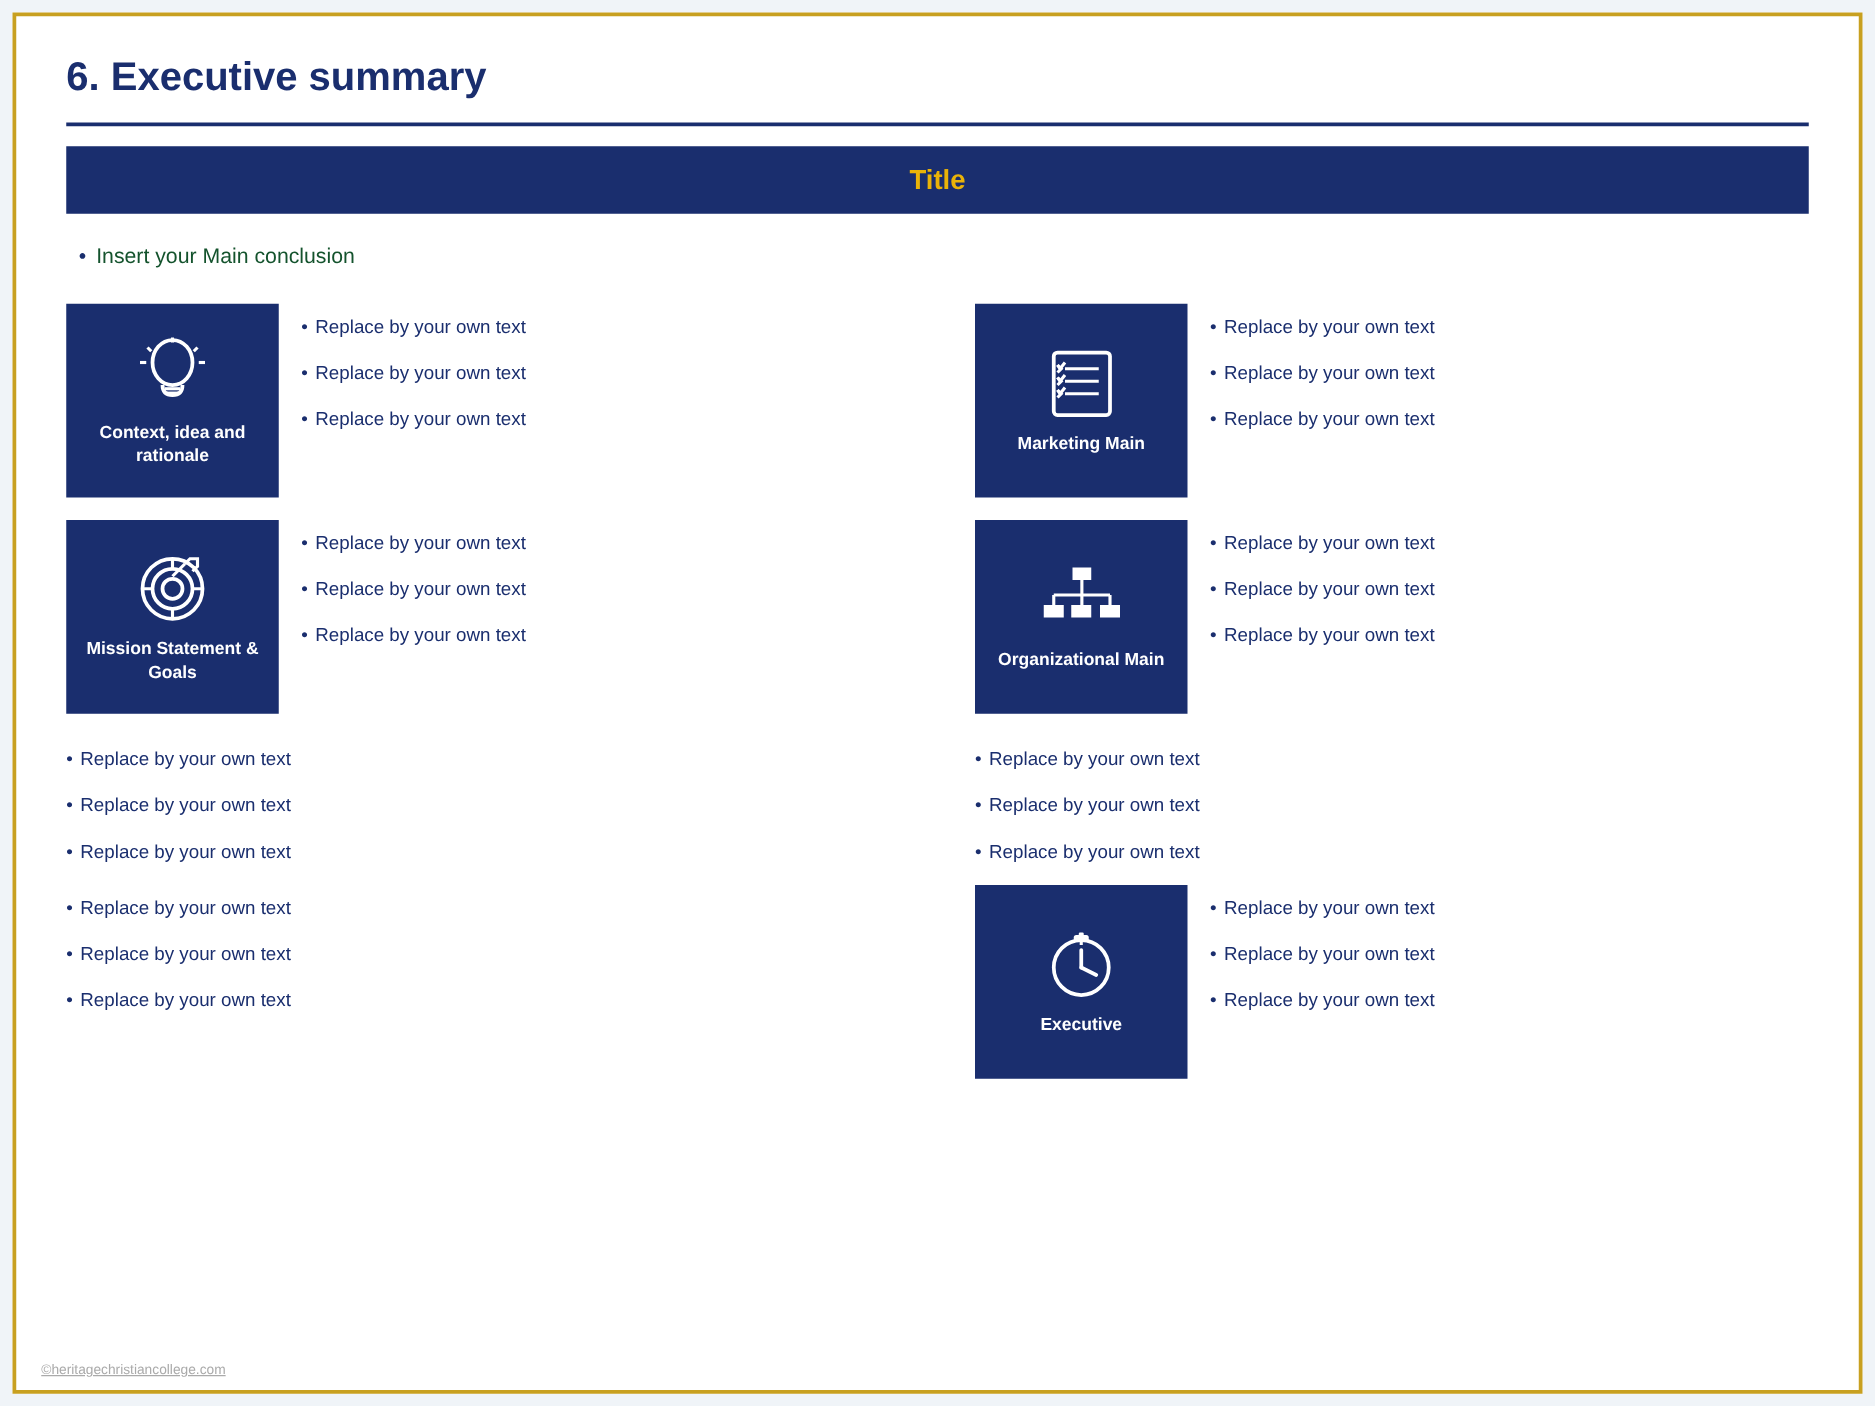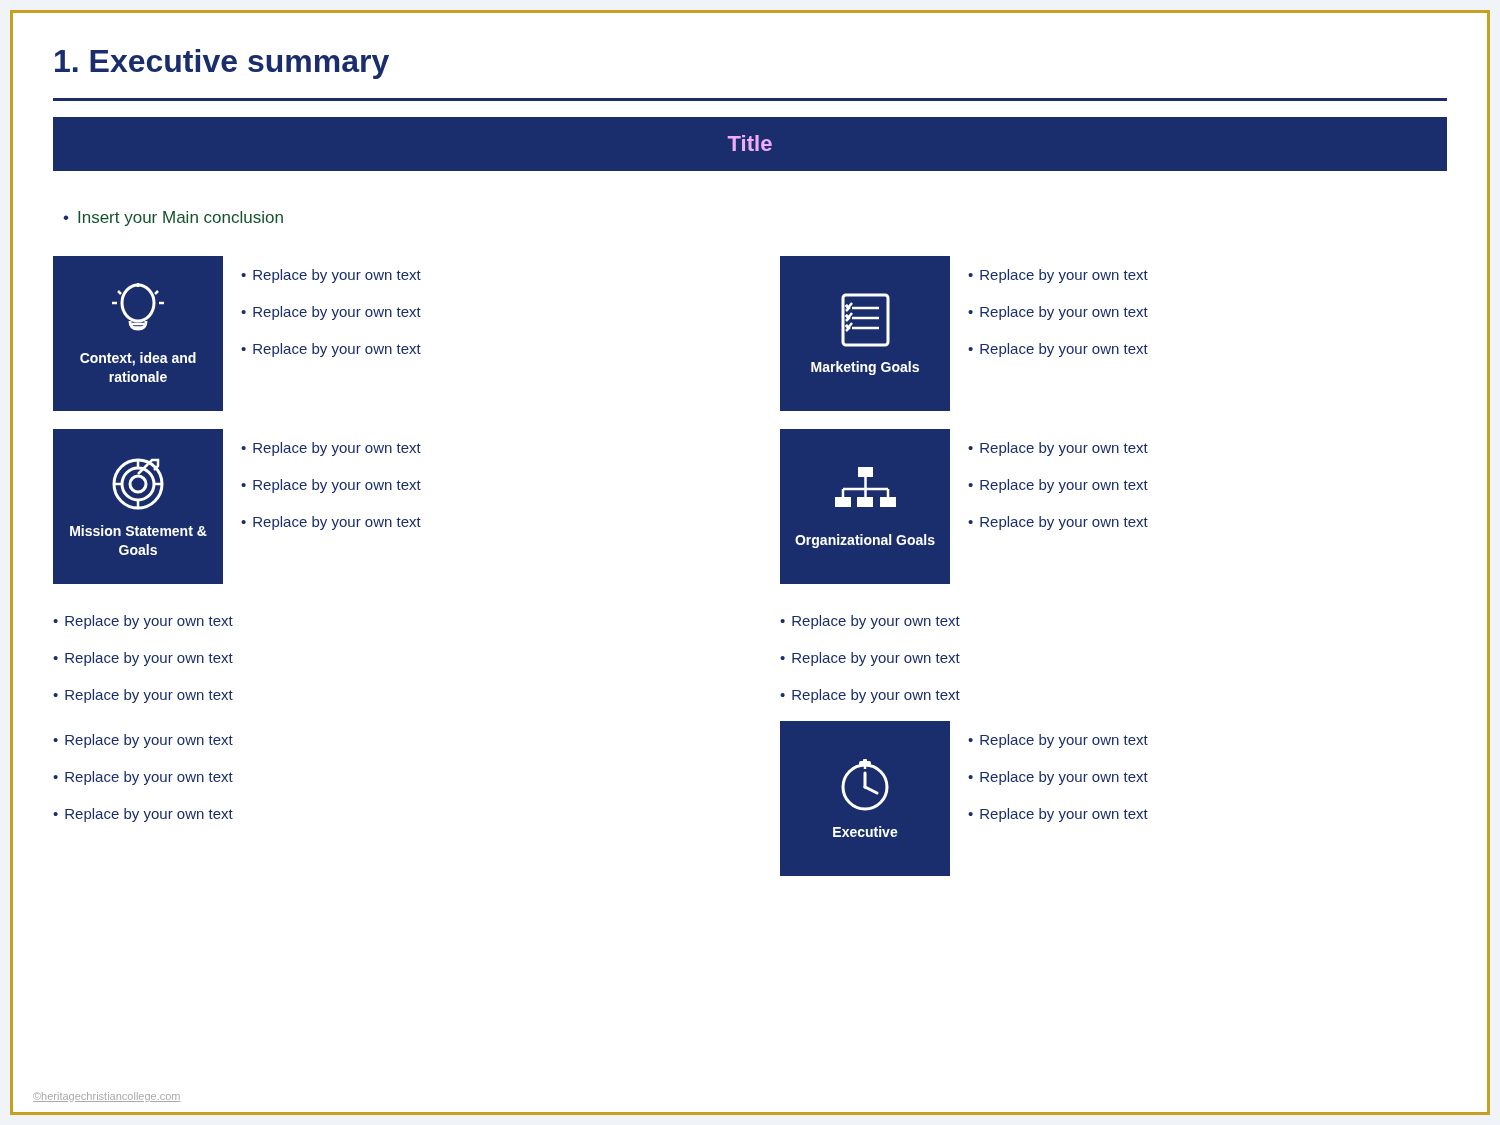--- a/index.html
+++ b/index.html
@@ -23,26 +23,26 @@
       font-weight: bold;
       margin-bottom: 18px;
     }
     .divider {
       border: none;
       border-top: 3px solid #1a2e6e;
       margin-bottom: 16px;
     }
     .title-bar {
       background: #1a2e6e;
-      color: #f0abfc;
+      color: #eab308;
       font-size: 22px;
       font-weight: bold;
       text-align: center;
       padding: 14px 0;
-      margin-bottom: 37px;
+      margin-bottom: 24px;
     }
     .main-conclusion {
       font-size: 17px;
       color: #14532d;
       margin-bottom: 28px;
       padding-left: 10px;
     }
     .bullet-point::before {
       content: '•';
       margin-right: 8px;
@@ -112,21 +112,21 @@
       left: 20px;
       font-size: 11px;
       color: #aaa;
       text-decoration: underline;
     }
   </style>
 </head>
 <body>
 
 <div class="page">
-  <div class="page-title">1. Executive summary</div>
+  <div class="page-title">6. Executive summary</div>
   <hr class="divider">
   <div class="title-bar">Title</div>
   <div class="main-conclusion">
     <span class="bullet-point">Insert your Main conclusion</span>
   </div>
 
   <div class="grid-container">
 
     <div class="column">
 
@@ -202,21 +202,21 @@
             <line x1="14" y1="28" x2="41" y2="28" stroke="#fff" stroke-width="2.5"></line>
             <line x1="14" y1="38" x2="41" y2="38" stroke="#fff" stroke-width="2.5"></line>
             <polyline points="8,15 11,18 8,21" fill="none" stroke="#fff" stroke-width="2.5"></polyline>
             <polyline points="8,25 11,28 8,31" fill="none" stroke="#fff" stroke-width="2.5"></polyline>
             <polyline points="8,35 11,38 8,41" fill="none" stroke="#fff" stroke-width="2.5"></polyline>
 
             <polyline points="8,15 10,18 14,13" fill="none" stroke="#fff" stroke-width="2.5"></polyline>
             <polyline points="8,25 10,28 14,23" fill="none" stroke="#fff" stroke-width="2.5"></polyline>
             <polyline points="8,35 10,38 14,33" fill="none" stroke="#fff" stroke-width="2.5"></polyline>
           </svg>
-          <div class="icon-label">Marketing Goals</div>
+          <div class="icon-label">Marketing Main</div>
         </div>
         <div class="text-block">
           <div class="item-text">Replace by your own text</div>
           <div class="item-text">Replace by your own text</div>
           <div class="item-text">Replace by your own text</div>
         </div>
       </div>
 
       <div class="item-row">
         <div class="icon-box">
@@ -230,21 +230,21 @@
 
             <line x1="10" y1="26" x2="10" y2="34" stroke="#fff" stroke-width="2.5"></line>
             <rect x="2" y="34" width="16" height="10" fill="#fff"></rect>
 
             <line x1="32.5" y1="26" x2="32.5" y2="34" stroke="#fff" stroke-width="2.5"></line>
             <rect x="24" y="34" width="16" height="10" fill="#fff"></rect>
 
             <line x1="55" y1="26" x2="55" y2="34" stroke="#fff" stroke-width="2.5"></line>
             <rect x="47" y="34" width="16" height="10" fill="#fff"></rect>
           </svg>
-          <div class="icon-label">Organizational Goals</div>
+          <div class="icon-label">Organizational Main</div>
         </div>
         <div class="text-block">
           <div class="item-text">Replace by your own text</div>
           <div class="item-text">Replace by your own text</div>
           <div class="item-text">Replace by your own text</div>
         </div>
       </div>
 
       <div class="item-row">
         <div class="text-block">

